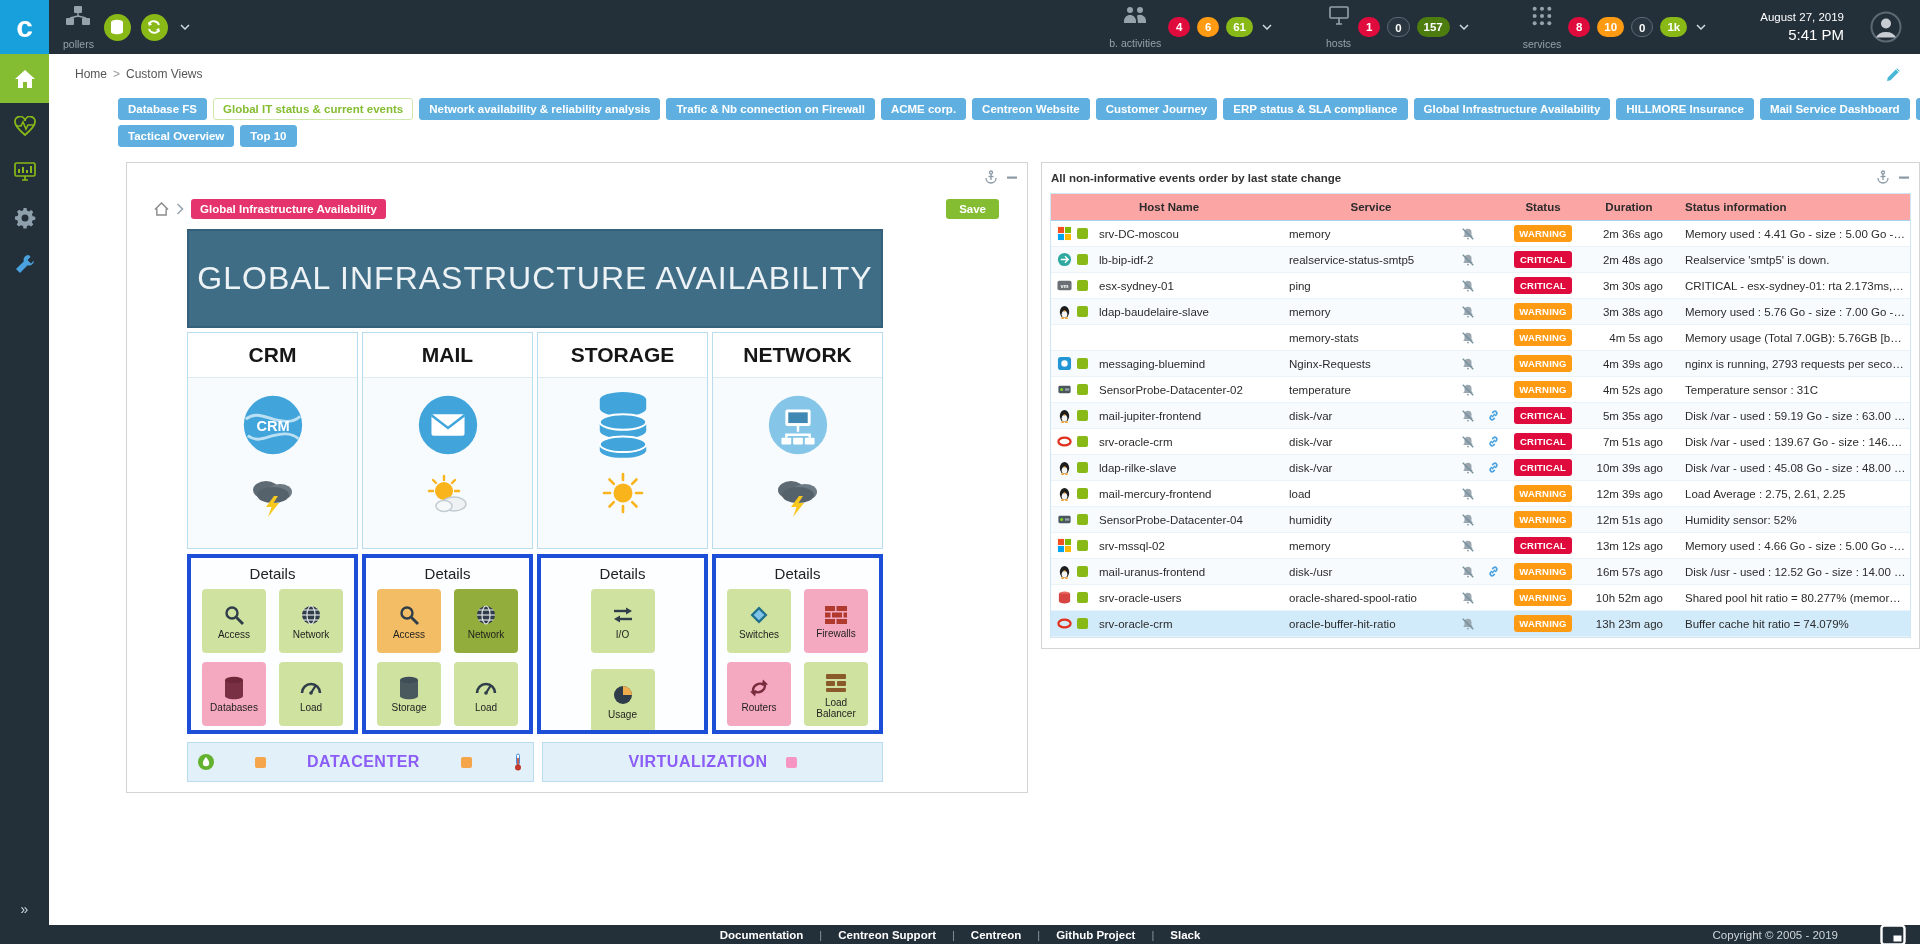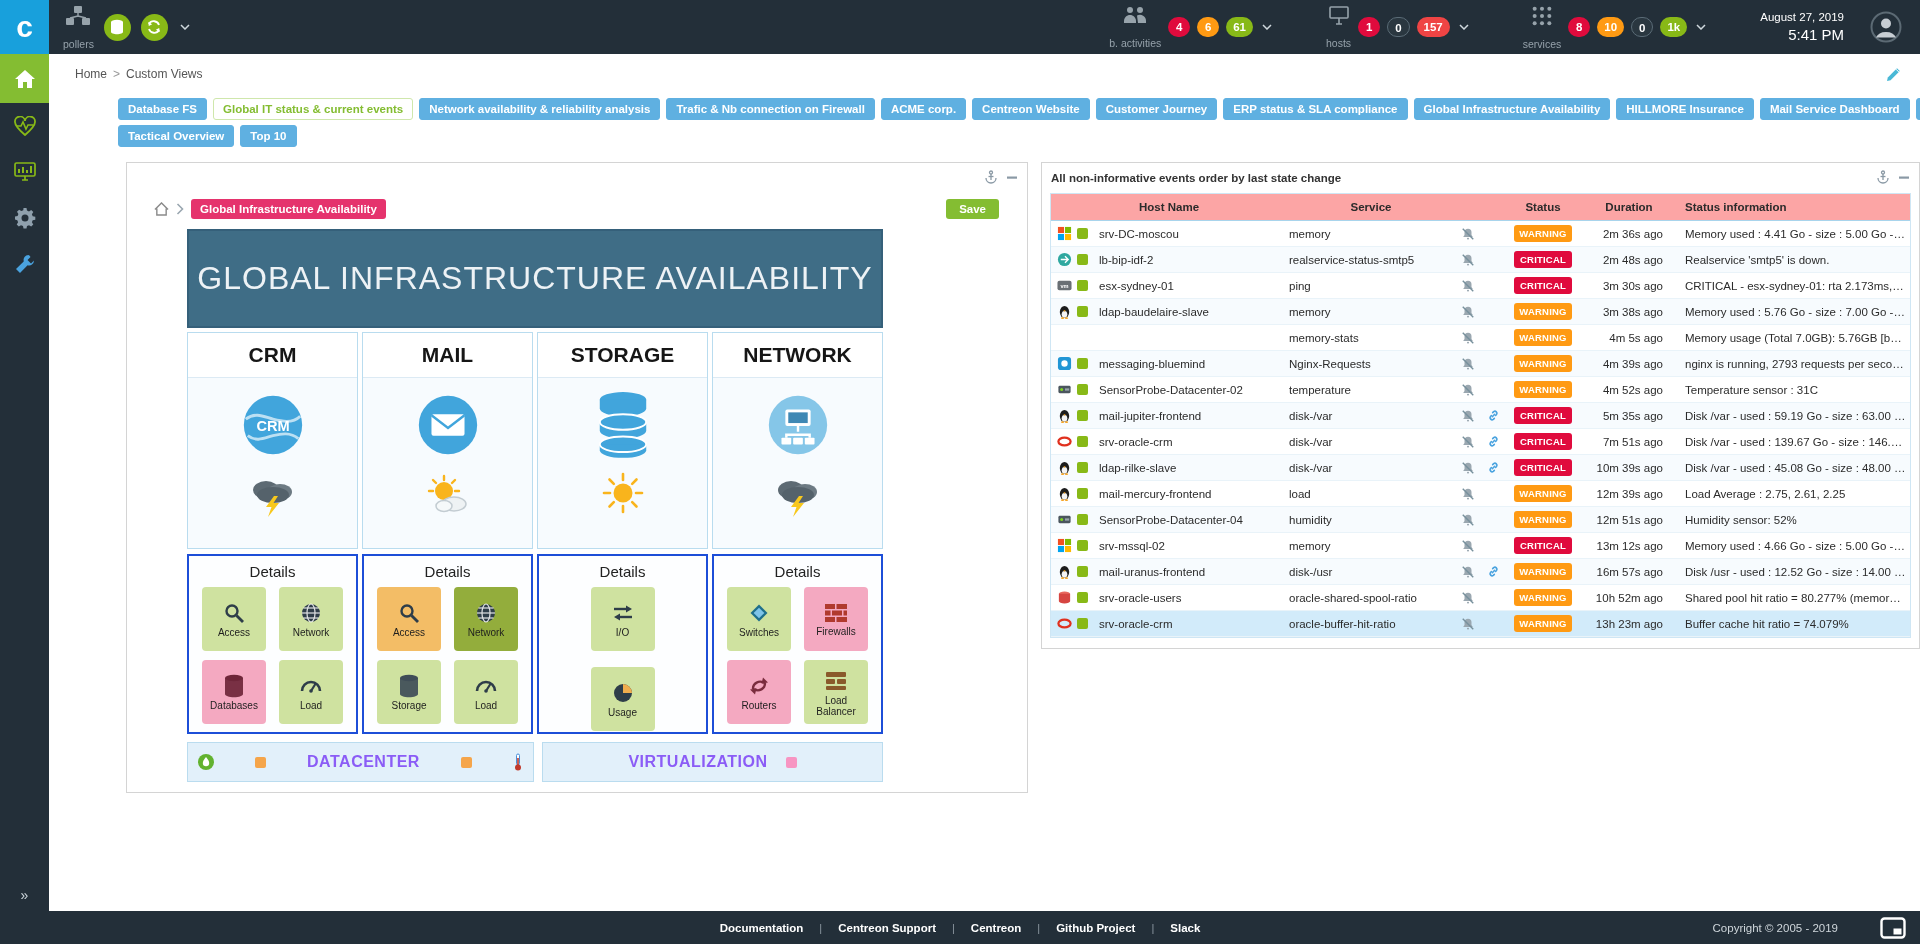--- a/index.html
+++ b/index.html
@@ -52,21 +52,21 @@
 .widget.avail{width:902px;height:631px;flex:none}
 .board-crumb{display:flex;align-items:center;gap:7px;margin:36px 28px 10px 27px}
 .view-badge{background:#e5336d;color:#fff;font-size:11.5px;font-weight:bold;border-radius:3px;padding:4px 9px;white-space:nowrap}
 .save-btn{margin-left:auto;background:#84bd32;color:#fff;font-size:11.5px;font-weight:bold;border:none;border-radius:3px;padding:4px 13px;cursor:pointer;font-family:inherit}
 .banner{margin-left:60px;width:696px;height:99px;background:#3f6d86;border:2px solid #35607a;display:flex;align-items:center;justify-content:center;color:#edf2f5;font-size:32px;letter-spacing:1px;text-align:center}
 .svc-cols{margin-left:60px;width:696px;display:flex;gap:4px;margin-top:4px}
 .svc-col{width:171px}
 .svc-top{border:1px solid #b9dcef;background:#fff}
 .svc-title{height:45px;display:flex;align-items:center;justify-content:center;font-size:21px;font-weight:bold;color:#161616;border-bottom:1px solid #dceaf4}
 .svc-iconzone{height:170px;background:#f7fbfe;display:flex;flex-direction:column;align-items:center;padding-top:12px;gap:14px}
-.svc-details{border:2px solid #1d4ed8;margin-top:5px;height:180px;overflow:hidden;background:#fdfeff}
+.svc-details{border:4px solid #1d4ed8;margin-top:5px;height:180px;overflow:hidden;background:#fdfeff}
 .svc-details-title{text-align:center;font-size:15px;color:#222;margin:7px 0 7px}
 .svc-grid{display:grid;grid-template-columns:repeat(2,64px);gap:9px 13px;justify-content:center}
 .svc-grid.single{grid-template-columns:64px;gap:16px}
 .dsq{width:64px;height:64px;border-radius:4px;display:flex;flex-direction:column;align-items:center;justify-content:center;gap:2px;cursor:pointer;padding:4px 0 2px}
 .st-ok{background:#cfe2a0}
 .st-warning{background:#f3bd66}
 .st-critical{background:#f4a9c1}
 .st-okdark{background:#93ad3c}
 .dsq-label{font-size:10px;color:#1e1e1e;text-align:center;line-height:1.15;padding:0 3px}
 .zones{margin-left:60px;width:696px;display:flex;gap:8px;margin-top:8px}
@@ -91,21 +91,21 @@
 .c-ok{display:flex;justify-content:flex-start}
 .oksq{width:11px;height:11px;border-radius:2px;background:#88b917}
 .c-host{padding-left:2px;text-overflow:ellipsis}
 .c-svc{padding-left:2px;text-overflow:ellipsis}
 .c-mute,.c-link{display:flex;justify-content:center}
 .c-status{display:flex;justify-content:center}
 .sbadge{min-width:58px;text-align:center;padding:3px 5px;border-radius:3px;color:#fff;font-size:9.5px;font-weight:bold;letter-spacing:.2px}
 .c-dur{text-align:right;padding-right:14px}
 .c-info{padding-left:8px;padding-right:4px;text-overflow:ellipsis}
 
-.footer{height:33px;background:#232f39;display:flex;align-items:center;flex:none;color:#fff;position:relative;padding:0 16px}
+.footer{height:19px;background:#232f39;display:flex;align-items:center;flex:none;color:#fff;position:relative;padding:0 16px}
 .footer-links{position:absolute;left:50%;transform:translateX(-50%);display:flex;align-items:center}
 .flink{color:#fff;font-size:11.5px;font-weight:bold;text-decoration:none;cursor:pointer;white-space:nowrap}
 .fsep{color:#8b97a0;margin:0 16px;font-size:11px}
 .fcopy{margin-left:auto;font-size:11.5px;color:#cfd6db;margin-right:66px;white-space:nowrap}
 .fullscr{position:absolute;right:14px;top:50%;transform:translateY(-50%);display:flex;cursor:pointer}
 </style>
 </head>
 <body>
 
 <div class="app">
@@ -184,21 +184,21 @@
                 <g fill="none" stroke="#97a3ab" stroke-width="1.6">
                   <rect x="3" y="2" width="18" height="11" rx="1"></rect>
                   <path d="M9 19h6M12 13v6"></path>
                 </g>
               </svg>
             </span>
             <div class="tb-label">hosts</div>
           </div>
           <span class="pill" style="background: rgb(224, 11, 61);">1</span>
           <span class="pill p-dark" style="background: rgb(42, 55, 64);">0</span>
-          <span class="pill" style="background: #ef4444; text-align: center;">157</span>
+          <span class="pill" style="background: #4d7c0f; text-align: center;">157</span>
           <span class="tb-chev">
             <svg width="10" height="6" viewBox="0 0 10 6">
               <path d="M1 1l4 4 4-4" stroke="#cfd8dd" stroke-width="1.5" fill="none"></path>
             </svg>
           </span>
         </div>
         <div class="tb-group">
           <div class="tb-iconcol">
             <span class="ic">
               <svg width="22" height="22" viewBox="0 0 24 24">

